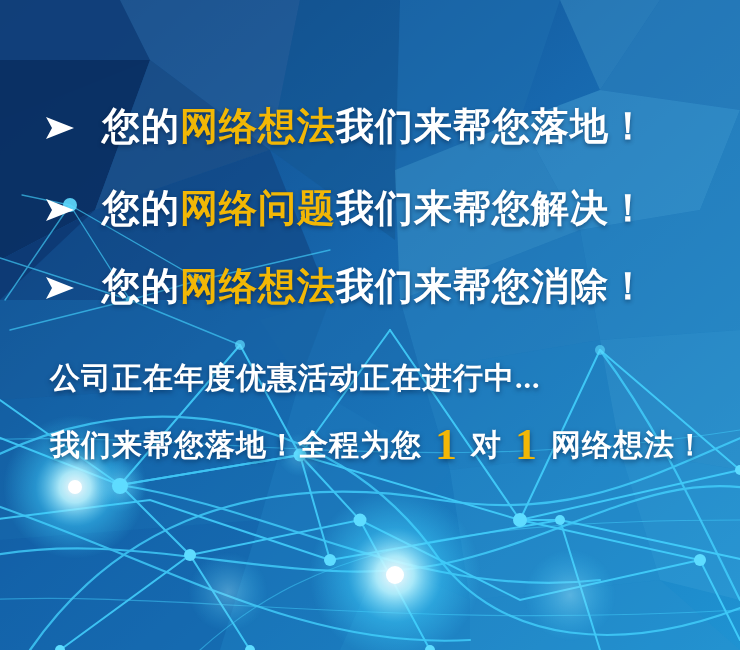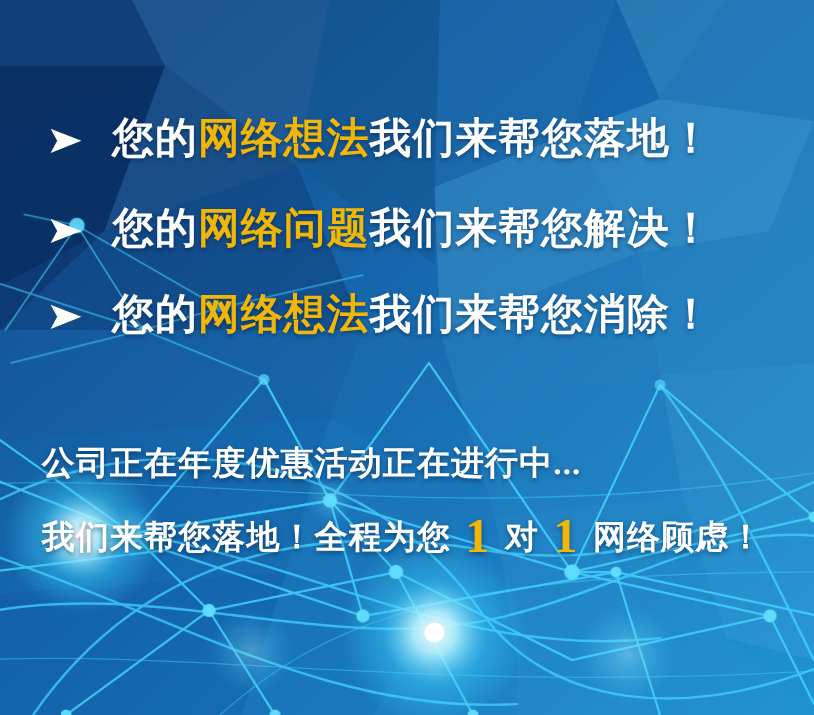--- a/index.html
+++ b/index.html
@@ -45,29 +45,28 @@
     font-weight:bold;
     letter-spacing:1px;
     color:#ffffff;
     text-shadow:0 2px 4px rgba(0,20,50,.45);
     line-height:1;
   }
   .headline .hl{color:#f2b705;}
 
   .subline{
     position:absolute;
-    left:38px;
+    left:50px;
     white-space:nowrap;
     font-size:30px;
     font-weight:bold;
     color:#ffffff;
     letter-spacing:1px;
     text-shadow:0 2px 5px rgba(0,25,60,.55);
     line-height:1;
-    margin-top:44px;
   }
   .subline.s1{top:363px;}
   .subline.s2{top:430px;}
   .subline .num{
     color:#f2b705;
     font-size:44px;
     font-weight:bold;
     line-height:0;
     position:relative;
     top:4px;
@@ -244,17 +243,17 @@
       <span class="headline">
         <span>您的</span><span class="hl">网络想法</span><span>我们来帮您消除！</span>
       </span>
     </div>
 
     <div class="subline s1">
       <span>公司正在年度优惠活动正在进行中...</span>
     </div>
 
     <div class="subline s2">
-      <span>我们来帮您落地！全程为您</span><span class="sp"></span><span class="num">1</span><span class="sp"></span><span>对</span><span class="sp"></span><span class="num">1</span><span class="sp"></span><span>网络顾虑！</span>
+      <span>我们来帮您落地！全程为您</span><span class="sp"></span><span class="num">1</span><span class="sp"></span><span>对</span><span class="sp"></span><span class="num">1</span><span class="sp"></span><span>网络想法！</span>
     </div>
 
   </div>
 </div>
 
 </body></html>

